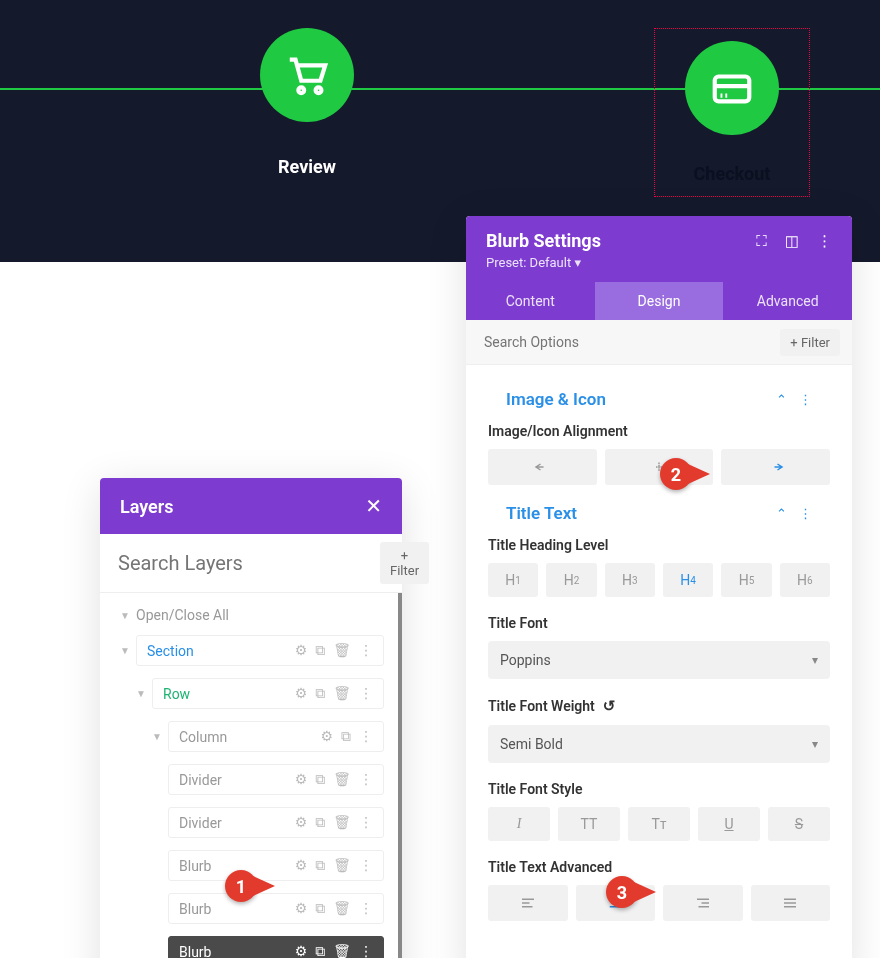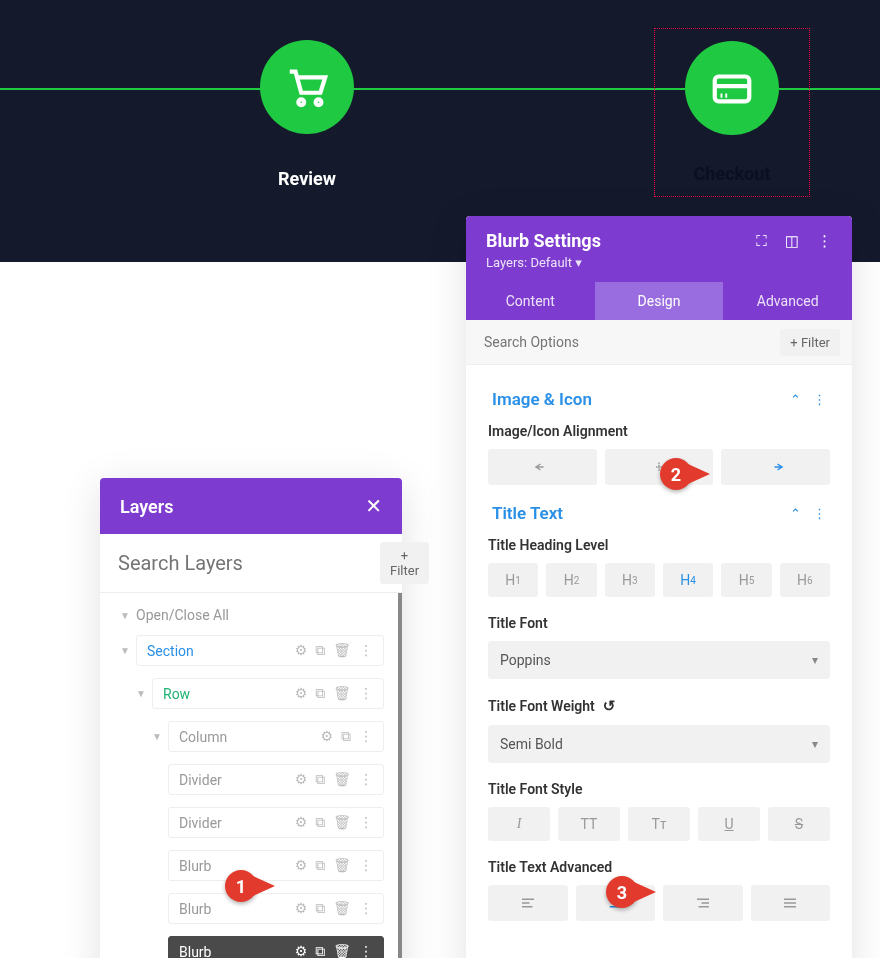--- a/index.html
+++ b/index.html
@@ -1,20 +1,20 @@
 <!DOCTYPE html>
 <html><head>
 <meta charset="utf-8">
 <style>
 *{margin:0;padding:0;box-sizing:border-box;font-family:-apple-system,BlinkMacSystemFont,"Segoe UI",Roboto,sans-serif}
 body{background:#fff;width:880px;height:958px;overflow:hidden;position:relative}
 .topbar{background:#14192c;height:262px;position:relative}
 .progress-line{position:absolute;top:88px;left:0;right:0;height:2px;background:#1fc941}
 .step{position:absolute;text-align:center}
-.step-1{left:260px;top:40px}
+.step-1{left:260px;top:28px}
 .step-2{left:654px;top:28px;border:1.5px dotted #e04;padding:12px 30px}
 .circle{width:94px;height:94px;border-radius:50%;background:#1fc941;display:flex;align-items:center;justify-content:center;margin:0 auto}
 .step-2 .circle{width:94px;height:94px}
 .circle svg{width:46px;height:46px;fill:none;stroke:#fff;stroke-width:2.2}
 .step-label{color:#fff;font-weight:700;font-size:18px;margin-top:34px}
 .step-2 .step-label{color:#0a1020;margin-top:28px}
 
 
 .layers{position:absolute;left:100px;top:478px;width:302px;background:#fff;border-radius:4px;box-shadow:0 8px 40px rgba(0,0,0,.12)}
 .layers-head{background:#7e3bd0;color:#fff;display:flex;align-items:center;justify-content:space-between;padding:16px 20px;border-radius:4px 4px 0 0}
@@ -48,21 +48,21 @@
 .settings-head h3{font-size:18px;font-weight:700}
 .head-icons{display:flex;gap:18px;font-size:15px}
 .head-icons span{cursor:pointer}
 .preset{font-size:13px;opacity:.85;margin-top:4px}
 .tabs{display:flex;background:#7e3bd0}
 .tab{flex:1;text-align:center;padding:11px 0;color:#fff;font-size:14px;cursor:pointer;opacity:.85}
 .tab.active{background:#996de0;opacity:1}
 .settings-search{display:flex;align-items:center;padding:8px 12px;background:#f7f7f7;border-bottom:1px solid #eee}
 .settings-search input{flex:1;border:none;outline:none;background:transparent;font-size:14px;color:#999;padding:6px}
 .sbody{padding:14px 22px 40px}
-.section-h{display:flex;align-items:center;justify-content:space-between;margin:10px 4px 14px}
+.section-h{display:flex;align-items:center;justify-content:space-between;margin:10px 18px 14px}
 .section-h h4{color:#2a8fe6;font-size:17px;font-weight:600}
 .section-h-icons{display:flex;gap:12px;color:#2a8fe6;font-size:13px}
 .section-h-icons span{cursor:pointer}
 .field-label{font-size:14px;font-weight:600;color:#333;margin-bottom:10px;display:flex;align-items:center;gap:8px}
 .reset{font-size:15px;color:#333;cursor:pointer}
 .btnrow{display:flex;gap:8px;margin-bottom:18px}
 .opt{flex:1;background:#f1f1f1;border:none;padding:9px 0;border-radius:3px;cursor:pointer;color:#999;font-size:14px;display:flex;align-items:center;justify-content:center}
 .opt.active{color:#2a8fe6}
 .opt svg{width:18px;height:18px;fill:currentColor}
 .hbtn{font-family:Georgia,serif}
@@ -215,21 +215,21 @@
 <div class="settings">
   <div class="settings-head">
     <div class="settings-head-top">
       <h3>Blurb Settings</h3>
       <div class="head-icons">
         <span>⛶</span>
         <span>◫</span>
         <span>⋮</span>
       </div>
     </div>
-    <div class="preset"><span>Layers: Default</span> ▾</div>
+    <div class="preset"><span>Preset: Default</span> ▾</div>
   </div>
   <div class="tabs">
     <div class="tab">Content</div>
     <div class="tab active">Design</div>
     <div class="tab">Advanced</div>
   </div>
   <div class="settings-search">
     <input placeholder="Search Options" style="">
     <button class="filter-btn">+ Filter</button>
   </div>

